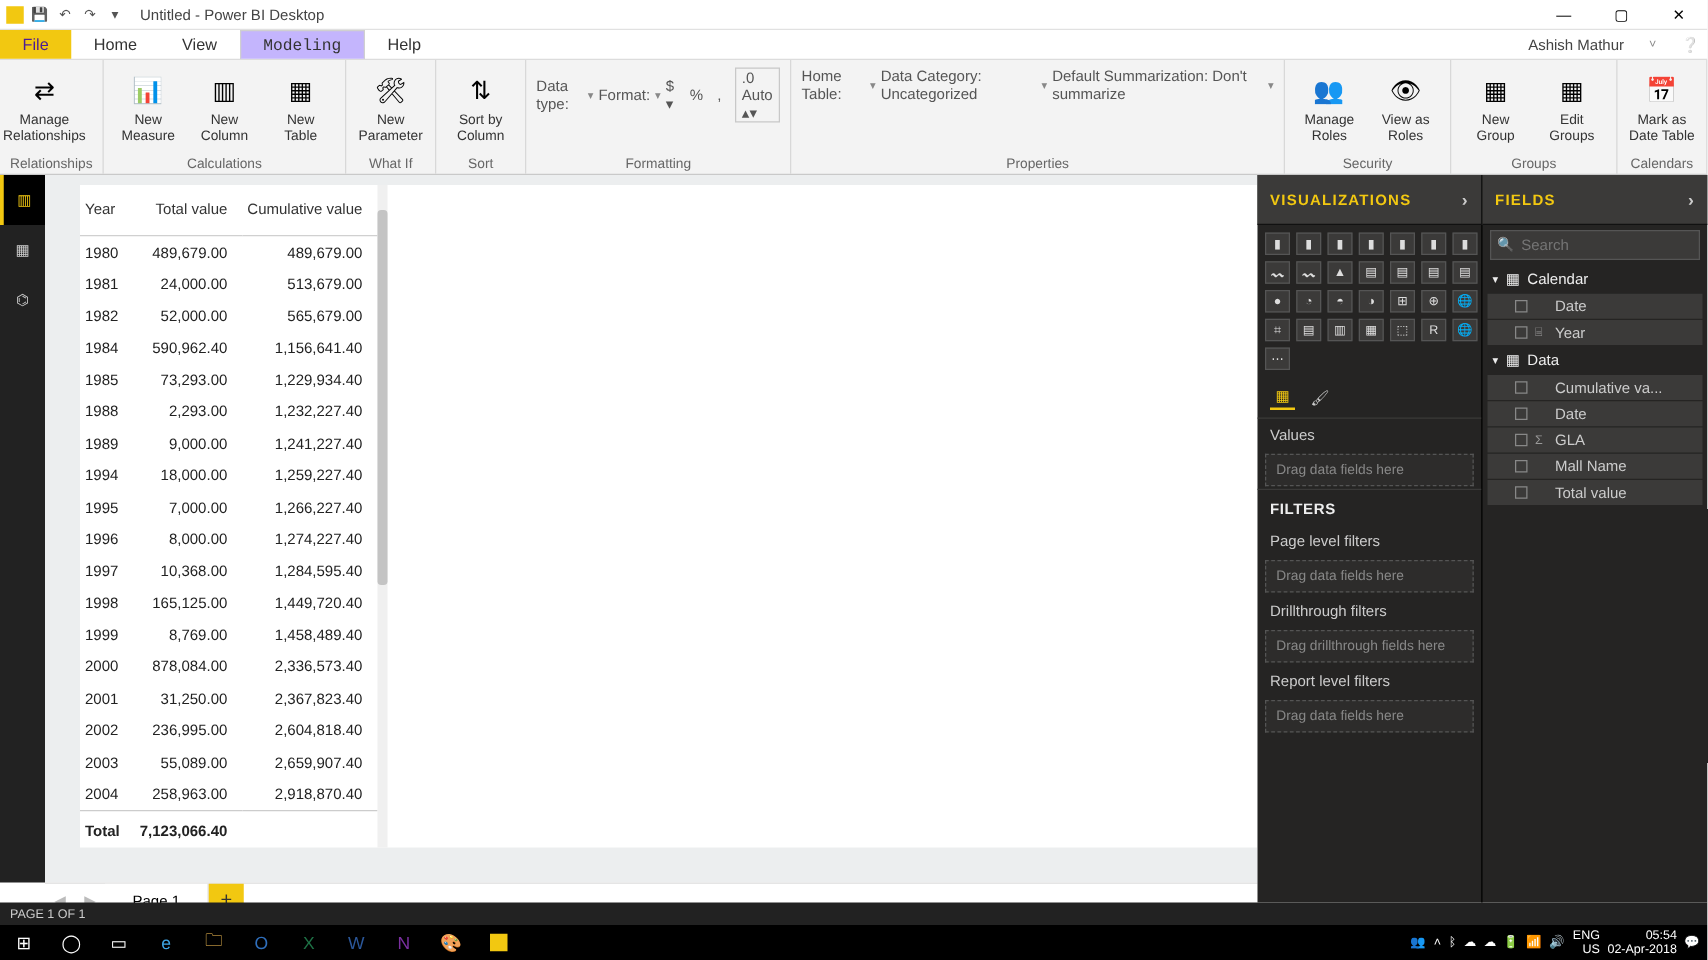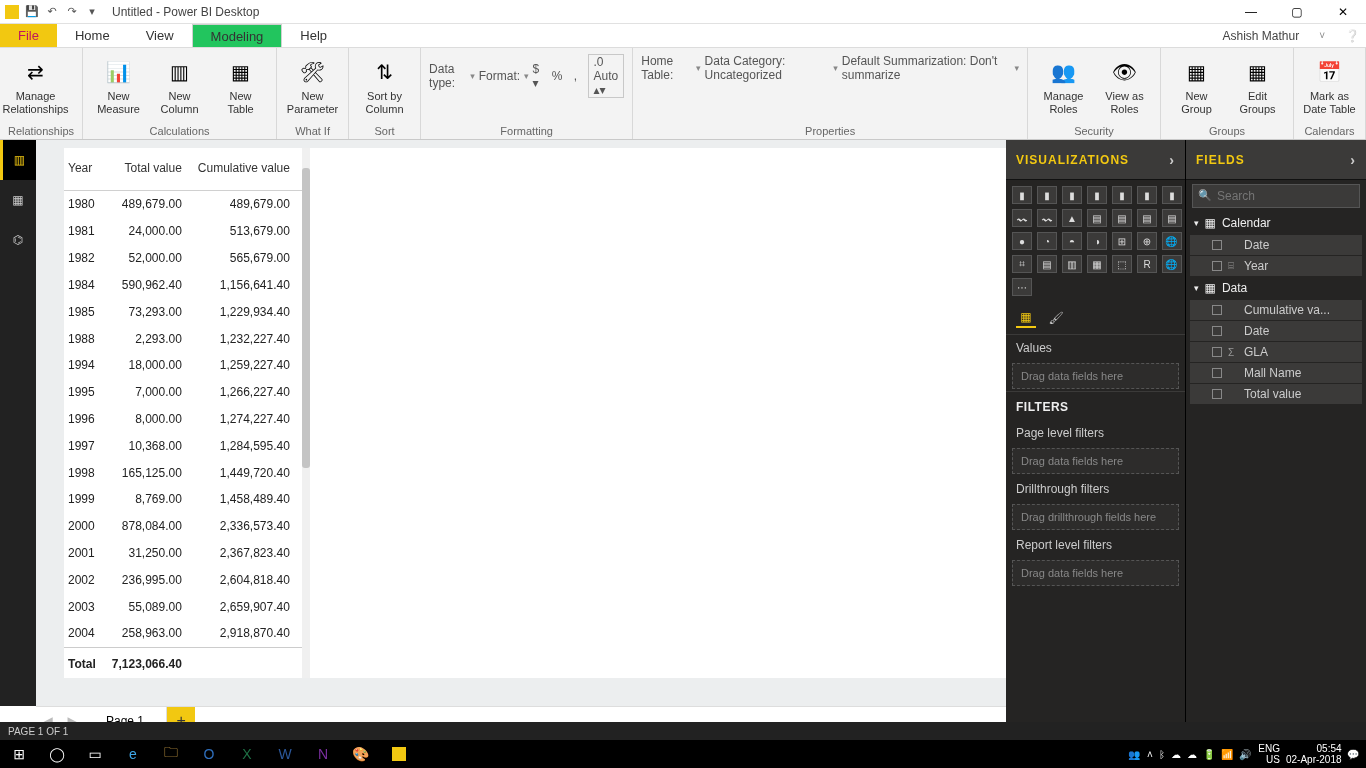--- a/index.html
+++ b/index.html
@@ -9,22 +9,22 @@
 .titlebar { height: 24px; background: #fff; display: flex; align-items: center; border-bottom: 1px solid #e1e1e1; }
 .titlebar .tbl { display: flex; align-items: center; gap: 4px; padding-left: 4px; }
 .titlebar .qat-icon { width: 16px; height: 16px; display: inline-flex; align-items: center; justify-content: center; font-size: 11px; color: #555; }
 .titlebar .title-text { margin-left: 8px; color: #444; font-size: 12px; }
 .titlebar .win-controls { margin-left: auto; display: flex; }
 .titlebar .win-controls div { width: 46px; height: 24px; display: flex; align-items: center; justify-content: center; font-size: 12px; }
 
 
 .menubar { height: 24px; display: flex; align-items: stretch; background: #fff; border-bottom: 1px solid #dcdcdc;}
 .menubar .tab { padding: 0 18px; display:flex; align-items:center; font-size: 13px; color: #333; cursor: pointer; }
-.menubar .file-tab { background: #f2c811; color: #be185d; padding: 0 18px; }
-.menubar .active-tab { background: #22c55e; border: 1px solid #d0d0d0; border-bottom: none; }
+.menubar .file-tab { background: #f2c811; color: #4c1d95; padding: 0 18px; }
+.menubar .active-tab { background: #c4b5fd; border: 1px solid #d0d0d0; border-bottom: none; font-family: Liberation Mono, monospace; }
 .menubar .user { margin-left:auto; padding-right: 6px; display:flex; align-items:center; gap:20px; color:#444; }
 
 
 .ribbon { height: 92px; background: #f3f3f3; border-bottom: 1px solid #c9c9c9; display:flex; }
 .ribbon-group { border-right: 1px solid #d8d8d8; padding: 4px 8px 2px 8px; display:flex; flex-direction:column; }
 .ribbon-group .body { flex:1; display:flex; align-items:flex-start; gap: 6px; }
 .ribbon-group .label { text-align:center; font-size: 11px; color:#666; padding-top:2px;}
 .big-btn { width: 55px; display:flex; flex-direction:column; align-items:center; gap:2px; padding-top:4px; cursor:pointer;}
 .big-btn .ic { width:32px; height:32px; display:flex; align-items:center; justify-content:center; font-size:20px; }
 .big-btn .lbl { font-size: 11px; text-align:center; line-height:1.15; color:#333;}
@@ -270,20 +270,25 @@
           </tr>
           <tr>
             <td>1985</td>
             <td>73,293.00</td>
             <td>1,229,934.40</td>
           </tr>
           <tr>
             <td>1988</td>
             <td>2,293.00</td>
             <td>1,232,227.40</td>
+          </tr>
+          <tr>
+            <td>1989</td>
+            <td>9,000.00</td>
+            <td>1,241,227.40</td>
           </tr>
           <tr>
             <td>1994</td>
             <td>18,000.00</td>
             <td>1,259,227.40</td>
           </tr>
           <tr>
             <td>1995</td>
             <td>7,000.00</td>
             <td>1,266,227.40</td>

